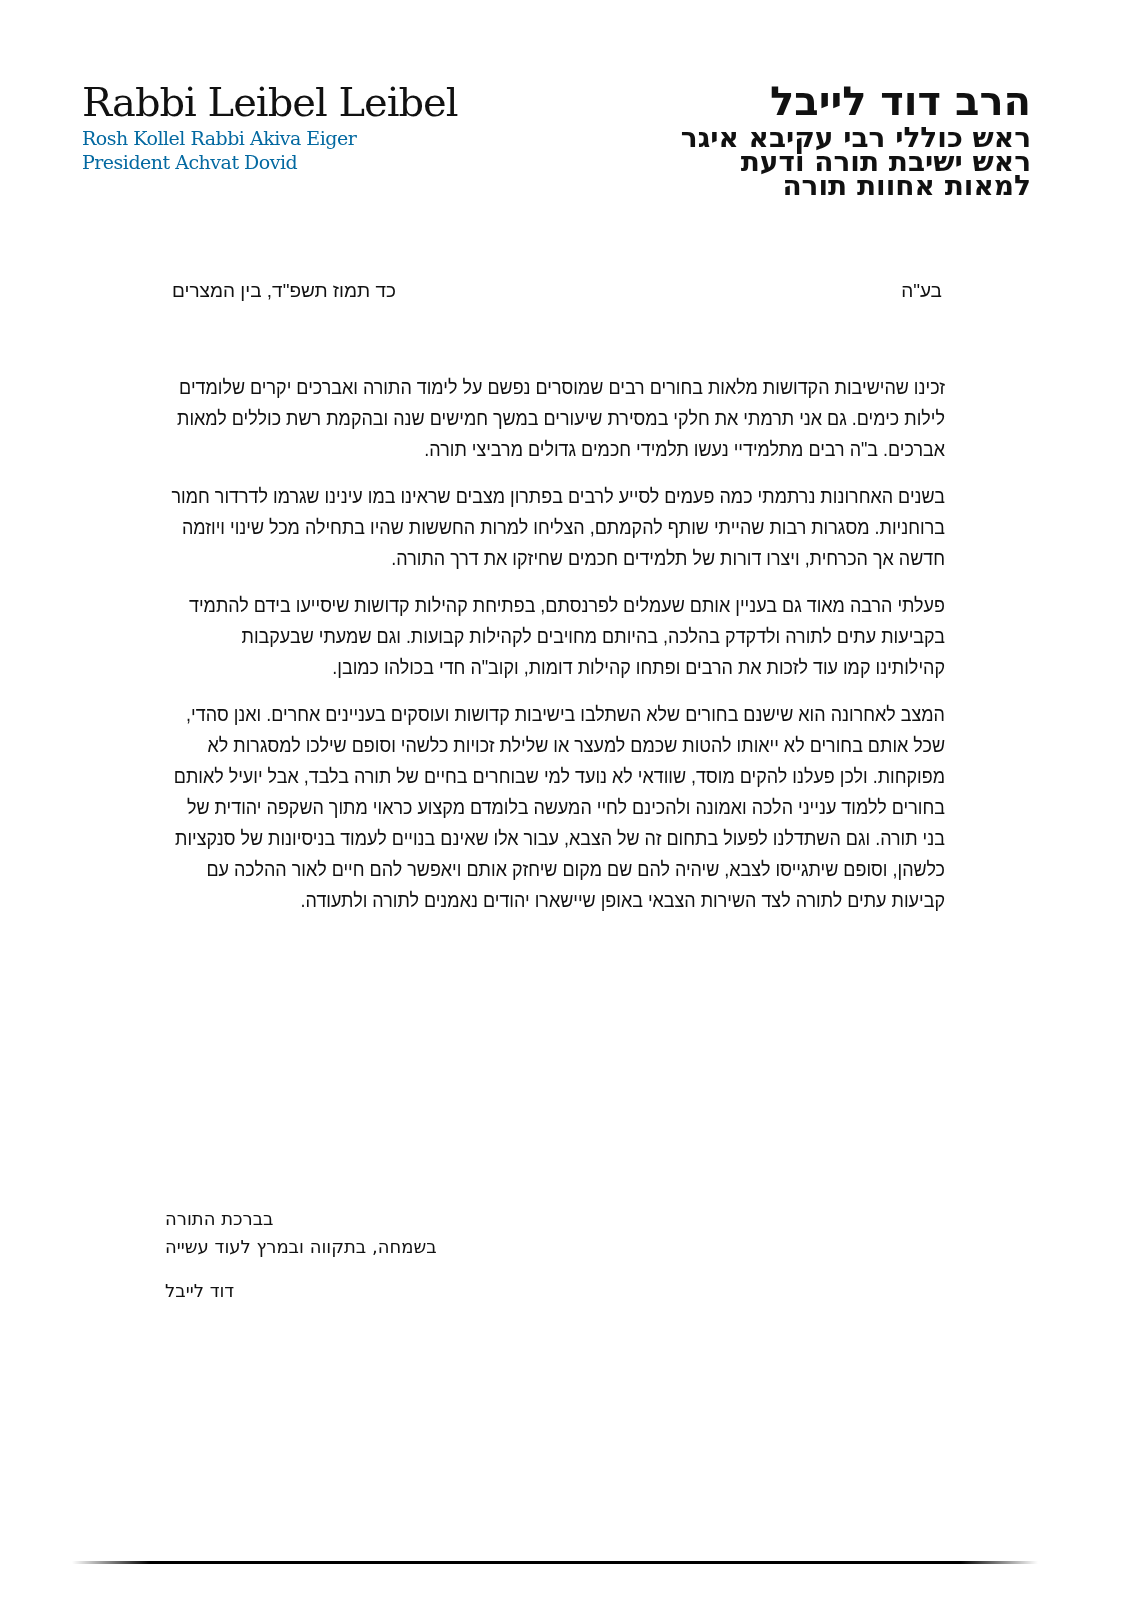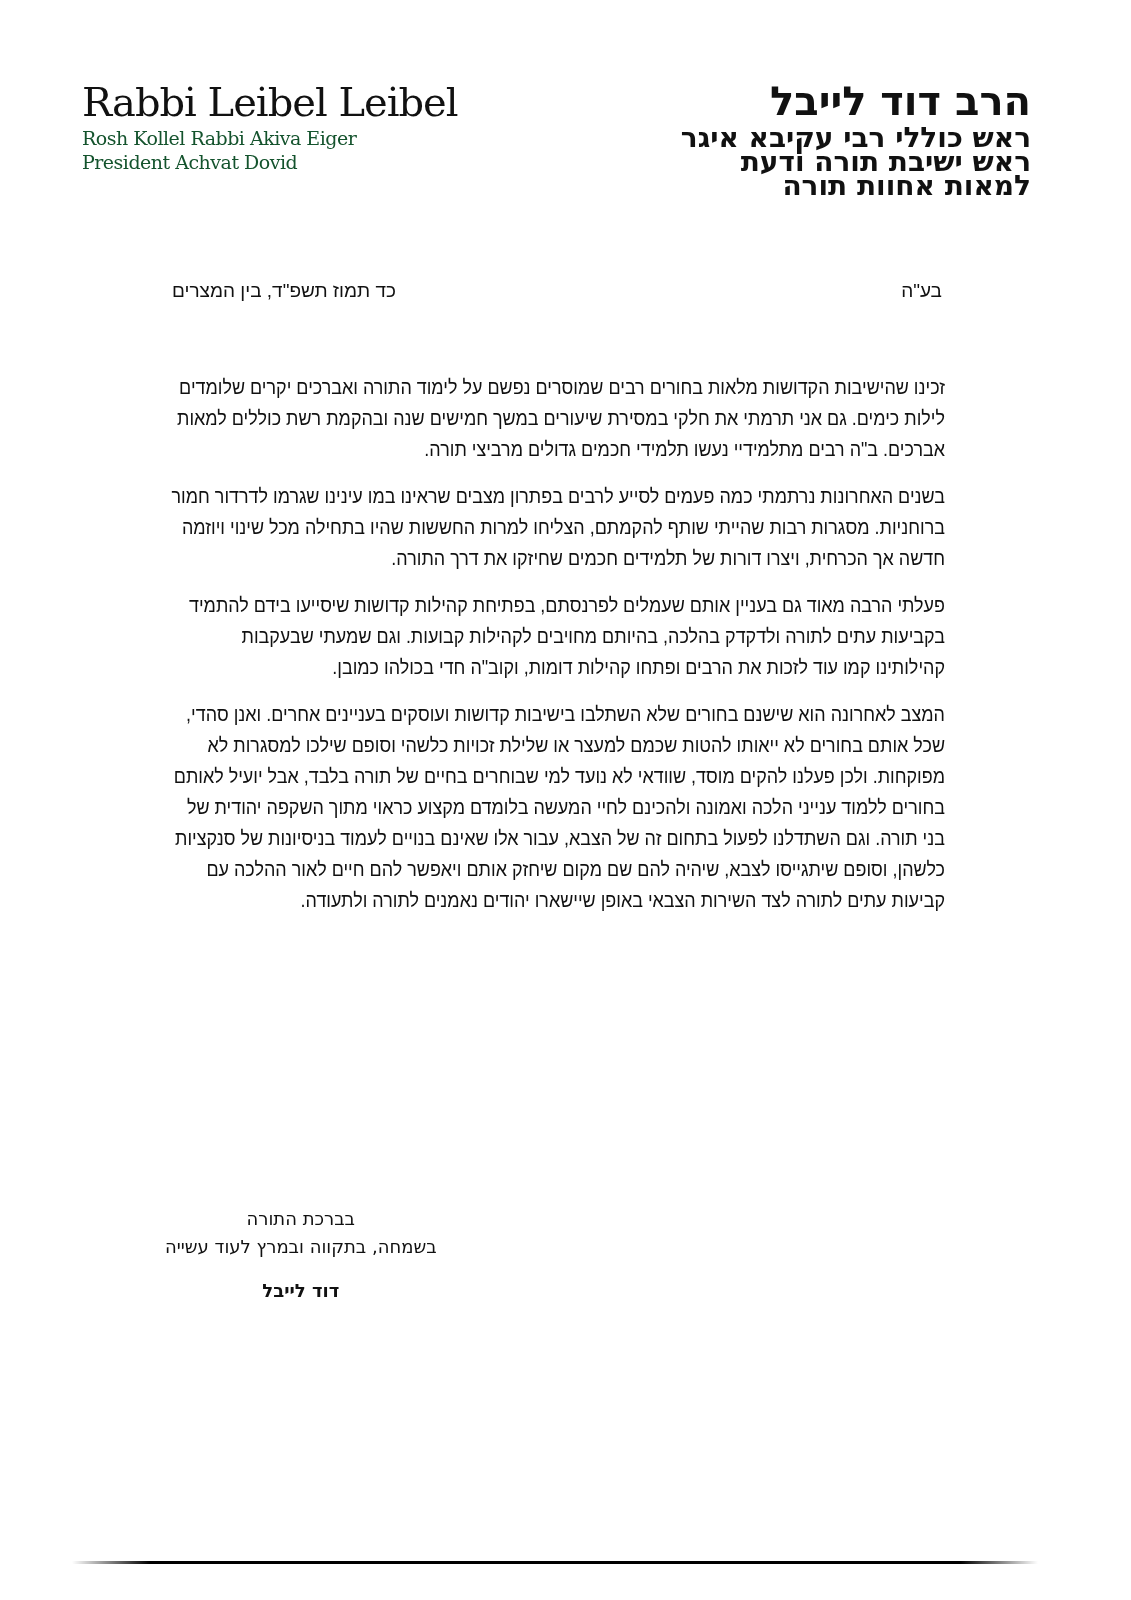--- a/index.html
+++ b/index.html
@@ -1,27 +1,27 @@
 <!DOCTYPE html>
 <html><head>
 <meta charset="utf-8">
 <style>
   html, body { margin:0; padding:0; background:#ffffff; }
   body { width:1131px; height:1600px; position:relative; overflow:hidden; color:#111; }
   .en-head { position:absolute; left:82px; top:78px; font-family:"DejaVu Serif", serif; }
   .en-name { font-size:40px; line-height:48px; letter-spacing:-1px; color:#111; }
-  .en-sub { font-size:19px; line-height:24px; letter-spacing:-0.5px; color:#14532d; }
+  .en-sub { font-size:19px; line-height:24px; letter-spacing:-0.5px; color:#0369a1; }
   .he-head { position:absolute; right:100px; top:76px; direction:rtl; text-align:right; font-family:"DejaVu Sans", sans-serif; }
   .he-name { font-size:40px; font-weight:bold; line-height:50px; }
   .he-sub { font-size:28px; font-weight:bold; line-height:24px; }
   .dateline { position:absolute; left:172px; width:770px; top:280px; direction:rtl; font-family:"Liberation Sans", sans-serif; font-size:19px; display:flex; justify-content:space-between; }
   .body { position:absolute; left:170px; width:775px; top:372px; direction:rtl; text-align:right; font-family:"Liberation Sans", sans-serif; font-size:19.5px; line-height:31px; transform:scaleX(0.92); transform-origin:right top; width:842px; left:103px; }
   .body p { margin:0 0 16px 0; }
-  .closing { position:absolute; left:165px; top:1205px; direction:rtl; text-align:center; font-family:"DejaVu Sans", sans-serif; font-size:18px; line-height:28px; }
-  .closing .sig { margin-top:16px;font-weight:bold; }
+  .closing { position:absolute; left:165px; top:1205px; direction:rtl; text-align:left; font-family:"DejaVu Sans", sans-serif; font-size:18px; line-height:28px; }
+  .closing .sig { margin-top:16px; }
   .footer-rule { position:absolute; left:72px; top:1561px; width:966px; height:3px; background:linear-gradient(to right, rgba(0,0,0,0), #000 8%, #000 92%, rgba(0,0,0,0)); }
 </style>
 </head>
 <body>
 
 <div class="en-head">
   <div class="en-name">Rabbi Leibel Leibel</div>
   <div class="en-sub">Rosh Kollel Rabbi Akiva Eiger</div>
   <div class="en-sub">President Achvat Dovid</div>
 </div>

